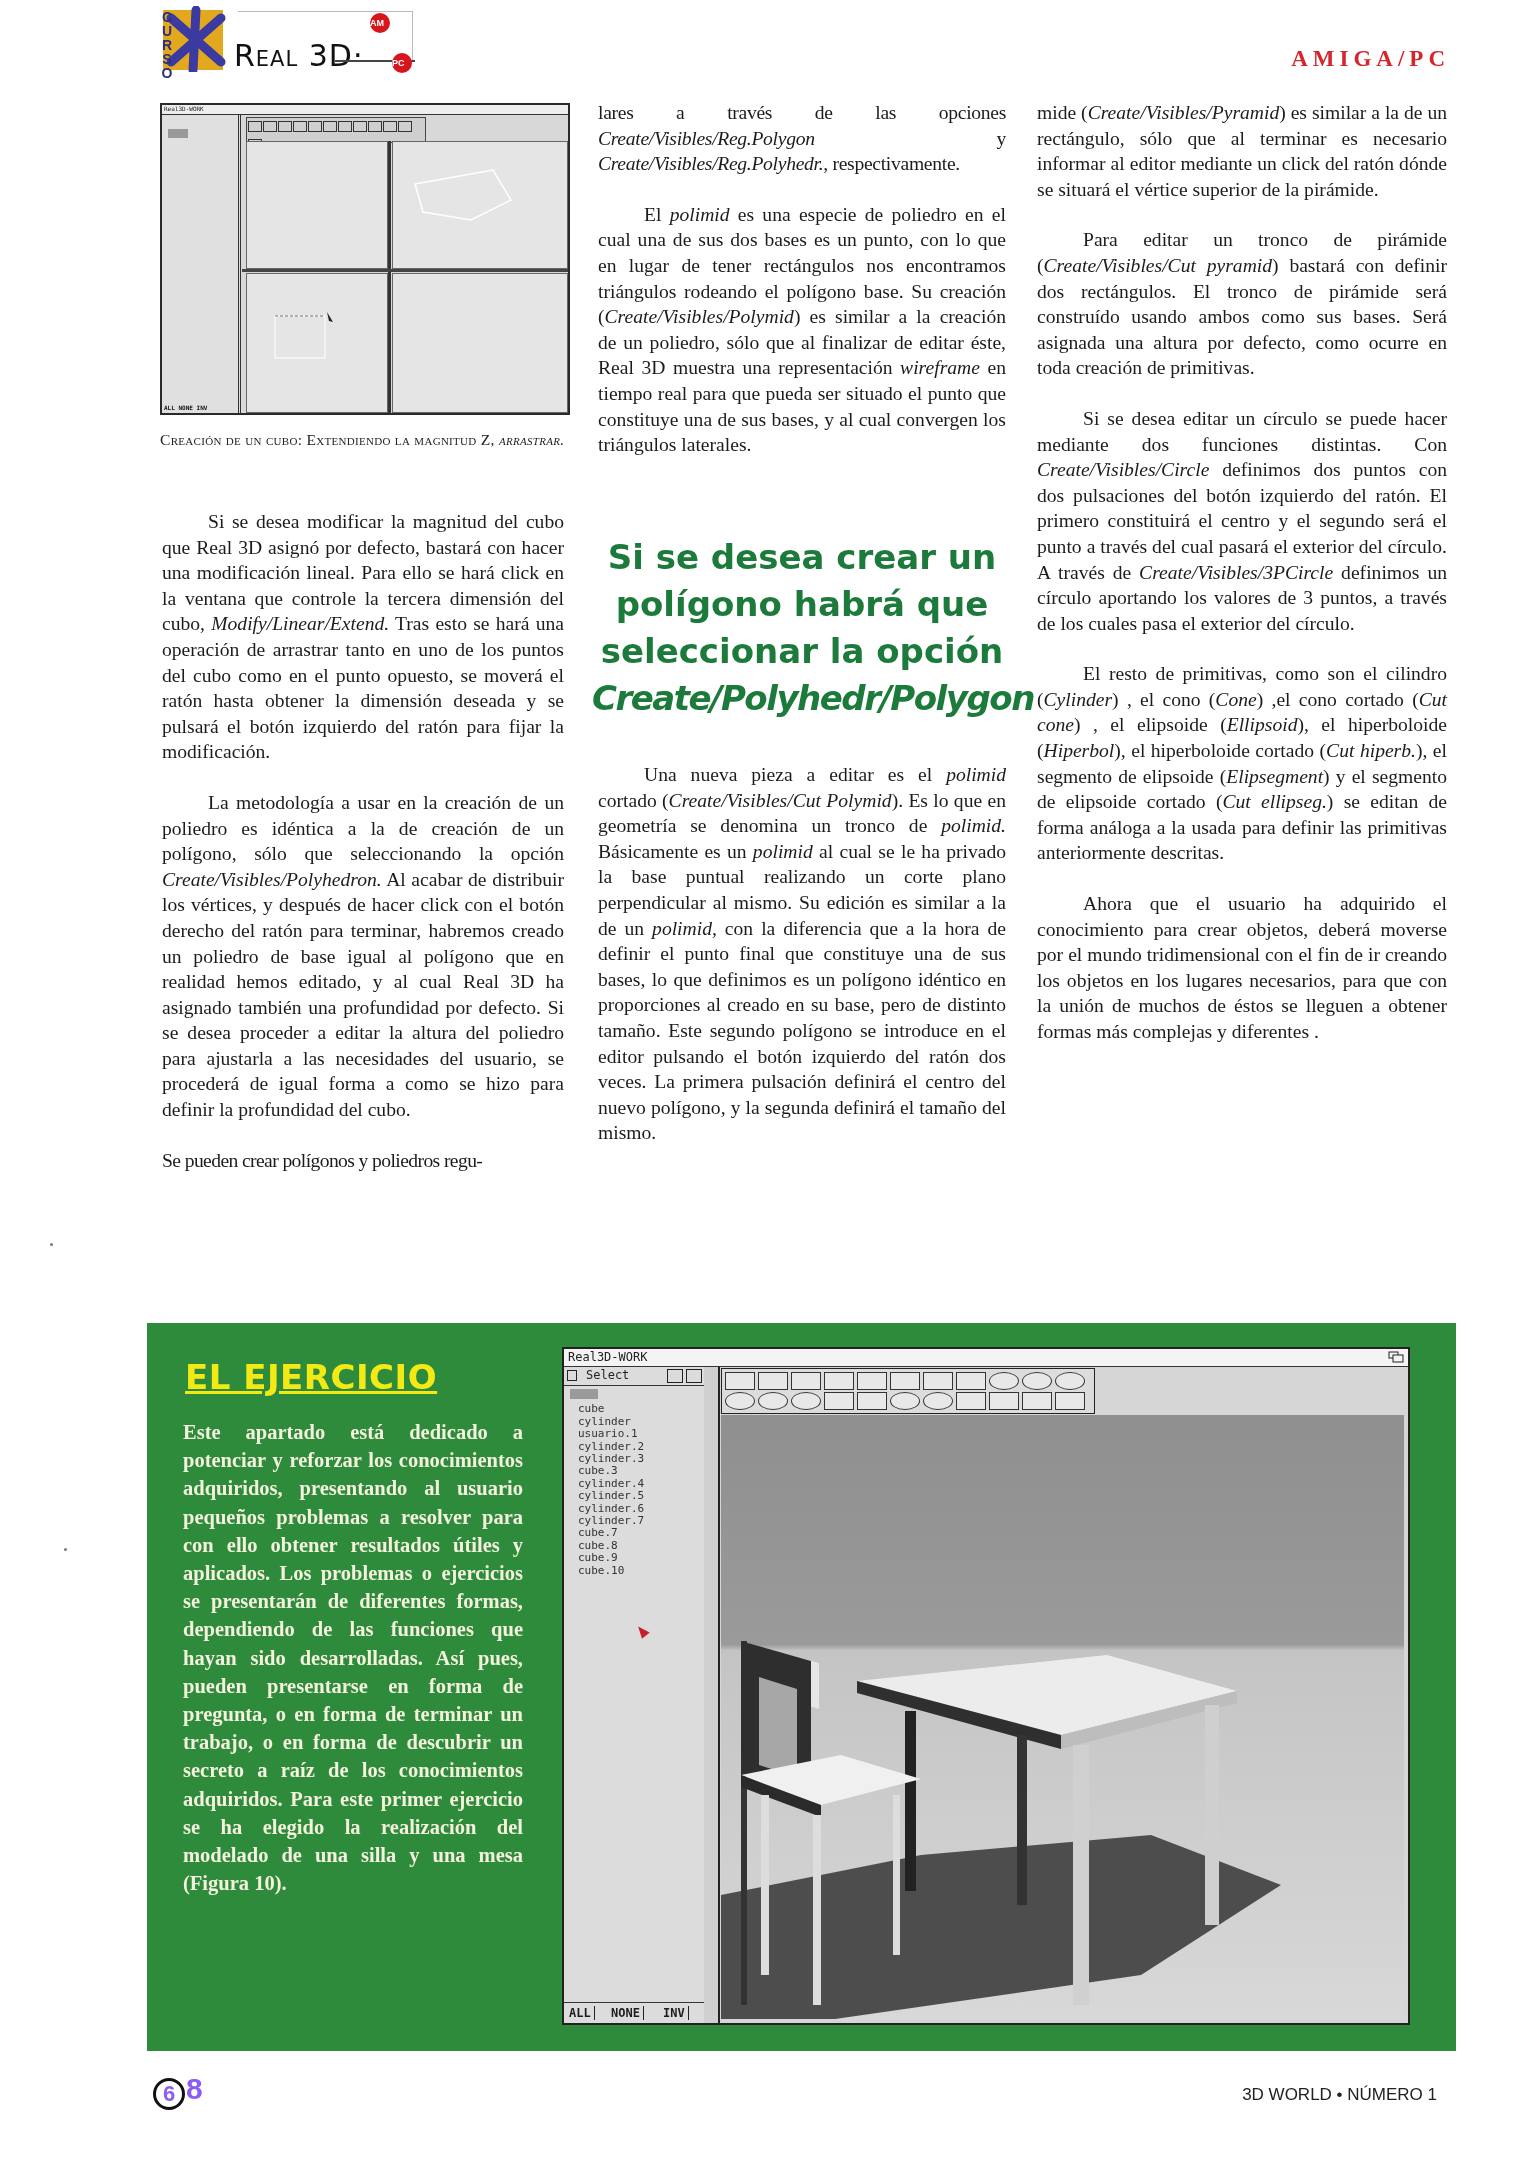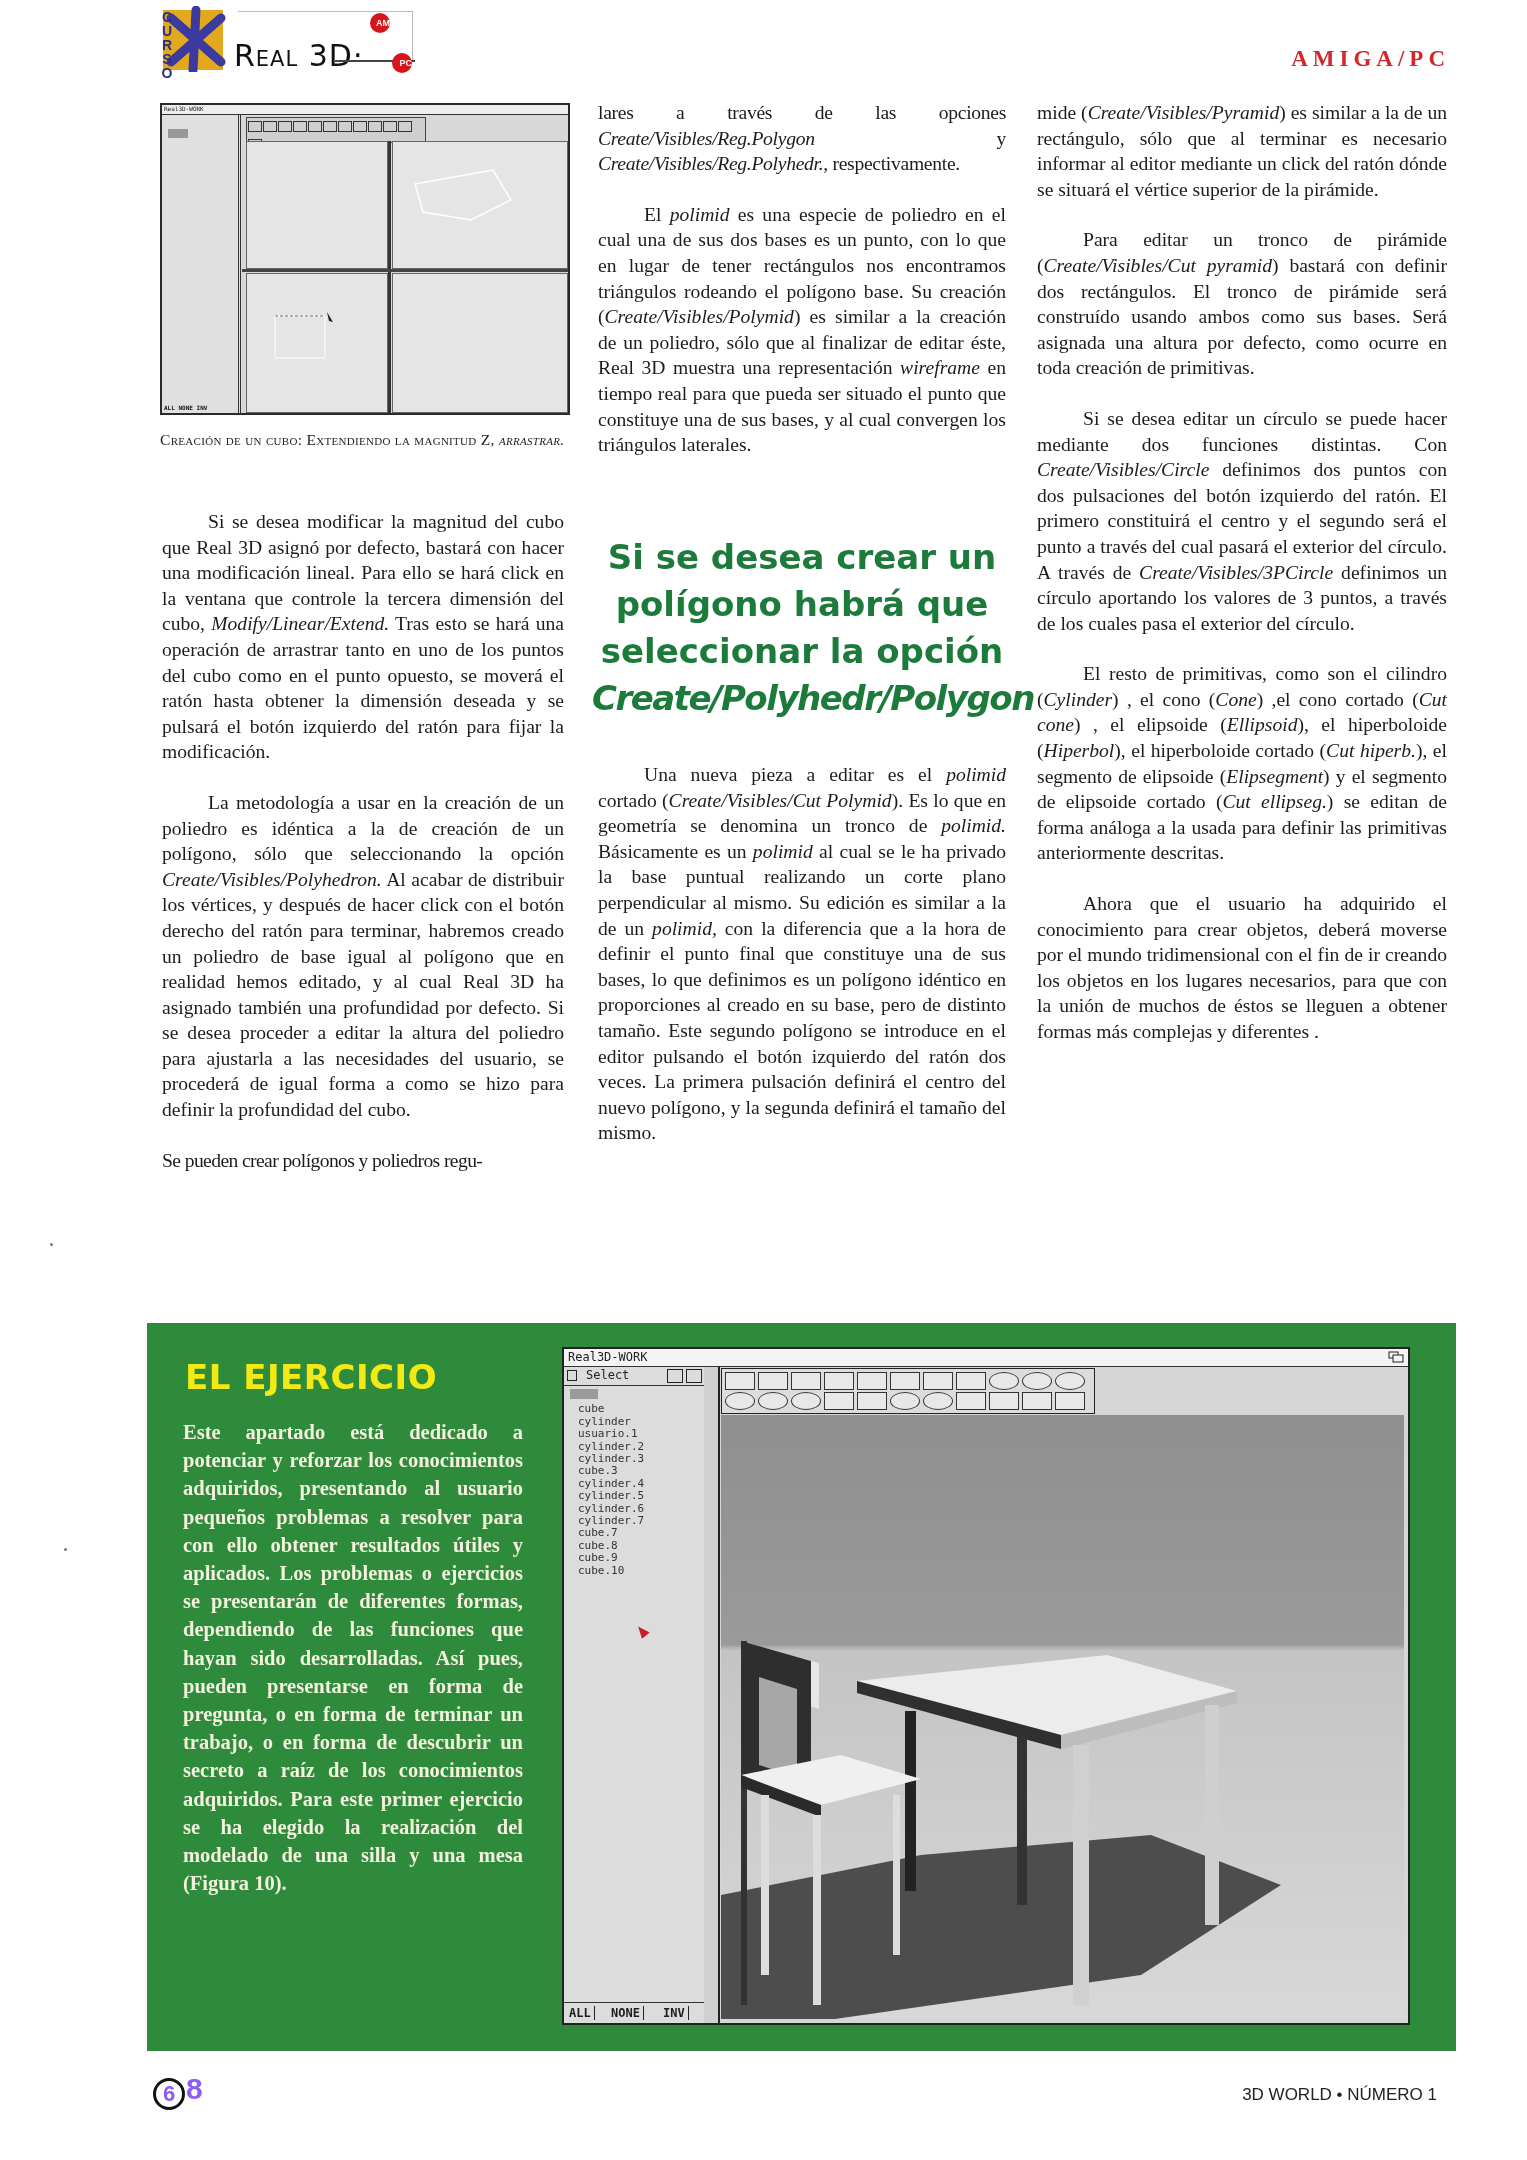--- a/index.html
+++ b/index.html
@@ -13,21 +13,21 @@
   .curso { left: 160px; top: 10px; width: 14px; font-family: "Liberation Sans", sans-serif;
            font-weight: bold; font-size: 14px; color: #2c2f7a; line-height: 14px; text-align: center; }
   .curso span { display: block; }
   .logo-title { left: 234px; top: 38px; font-family: "DejaVu Sans", sans-serif; font-size: 30px;
                 letter-spacing: 1px; color: #111; font-variant: small-caps; }
   .logo-frame { left: 238px; top: 11px; width: 174px; height: 50px; border-top: 1px solid #bbb;
                 border-right: 1px solid #bbb; }
   .logo-rule { left: 335px; top: 60px; width: 80px; height: 2px; background: #444; }
   .badge { top: 13px; width: 20px; height: 20px; border-radius: 50%; background: #d6161c;
            color: #fff; font-family: "Liberation Sans", sans-serif; font-weight: bold; font-size: 9px;
-           line-height: 20px; text-align: right; }
+           line-height: 20px; text-align: left; }
   .badge-am { left: 370px; }
   .badge-pc { left: 392px; margin-top: 40px; }
   .platform { right: 77px; top: 46px; font-family: "Liberation Serif", serif; font-weight: bold;
               font-size: 23px; letter-spacing: 5px; color: #d4262c; }
 
   
   .shot1 { left: 160px; top: 103px; width: 410px; height: 312px; background: #d8d8d8;
            border: 2px solid #2a2a2a; box-sizing: border-box; }
   .shot1 .titlebar { position: absolute; left: 0; top: 0; right: 0; height: 9px; background: #eee;
                      border-bottom: 1px solid #333; font: 6px "DejaVu Sans Mono", monospace; color:#222; padding-left:2px; }
@@ -54,21 +54,21 @@
   .col2 { left: 598px; top: 100px; width: 408px; }
   .col3 { left: 1037px; top: 100px; width: 410px; }
 
   .pull { left: 592px; top: 534px; width: 420px; text-align: center; color: #1c7a3a;
           font-family: "DejaVu Sans", sans-serif; font-weight: bold; font-size: 34px; line-height: 47px; }
   .pull .opt { font-style: italic; letter-spacing: -1.5px; display:block; }
 
   
   .green { left: 147px; top: 1323px; width: 1309px; height: 728px; background: #2e8b3c; }
   .ex-title { left: 185px; top: 1357px; font-family: "DejaVu Sans", sans-serif; font-weight: bold;
-              font-size: 34px; color: #f3ea15; letter-spacing: 0.5px; }
+              font-size: 34px; color: #f3ea15; letter-spacing: 0.5px; text-decoration: underline; }
   .ex-body { left: 183px; top: 1418px; width: 340px; font-family: "Liberation Serif", serif;
              font-weight: bold; font-size: 20.5px; line-height: 28.2px; color: #f4f1dd; text-align: justify; }
 
   
   .win { left: 562px; top: 1347px; width: 848px; height: 678px; background: #d6d6d6; border: 2px solid #222;
          box-sizing: border-box; font-family: "DejaVu Sans Mono", monospace; }
   .win .wtitle { position:absolute; left:0; top:0; right:0; height:17px; background:#f4f4f4; border-bottom:1px solid #333;
                  font-size:12px; line-height:17px; padding-left:4px; color:#222; }
   .win .depth { position:absolute; right:4px; top:2px; width:16px; height:12px; }
   .win .list { position:absolute; left:0; top:18px; width:140px; bottom:0; background:#dcdcdc; border-right:1px solid #333; }

